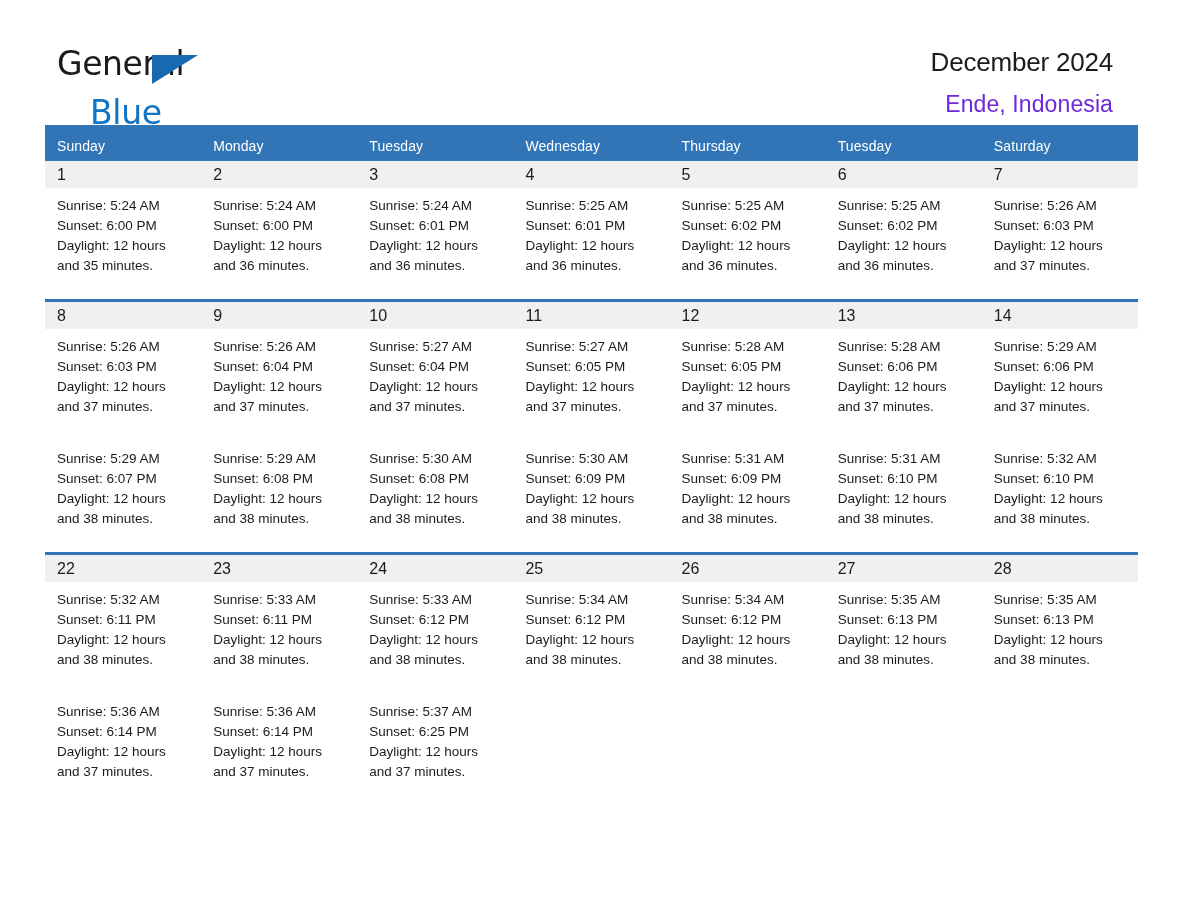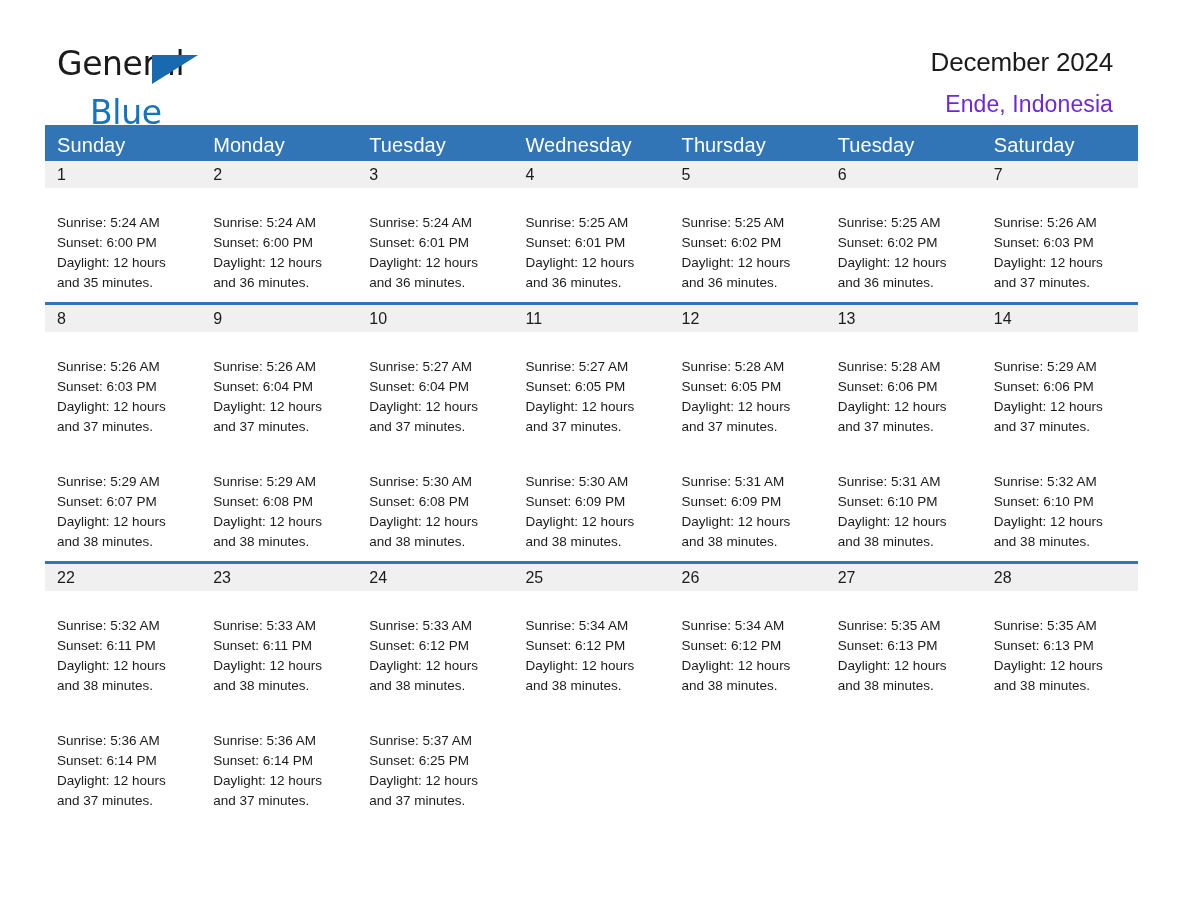--- a/index.html
+++ b/index.html
@@ -96,21 +96,21 @@
   table.cal {
     border-collapse: collapse;
     table-layout: fixed;
     width: 1093px;
   }
   table.cal col { width: 156.14px; }
 
   thead th {
     background: #3275b7;
     color: #ffffff;
-    font-size: 20px;
+    font-size: 14px;
     font-weight: 400;
     text-align: left;
     padding: 9px 0 0 12px;
     height: 34px;
     vertical-align: middle;
     letter-spacing: 0.1px;
   }
 
   tbody tr.daynum-row td {
     background: #f0f0f0;
@@ -123,21 +123,21 @@
     line-height: 1.1;
   }
   tbody tr.daynum-row td.empty {
     background: #ffffff;
     border-top: 3px solid #ffffff;
   }
 
   tbody tr.info-row td {
     background: #ffffff;
     vertical-align: top;
-    padding: 25px 8px 0 12px;
+    padding: 8px 8px 0 12px;
     font-size: 13.5px;
     line-height: 20px;
     color: #1b1b1b;
     height: 102px;
   }
   tbody tr.info-row td .line { white-space: nowrap; }
   tbody tr.info-row td.empty { background: #ffffff; }
 
   tbody tr.spacer-row td { height: 10px; background: #ffffff; padding: 0; border: 0; }
 </style>

